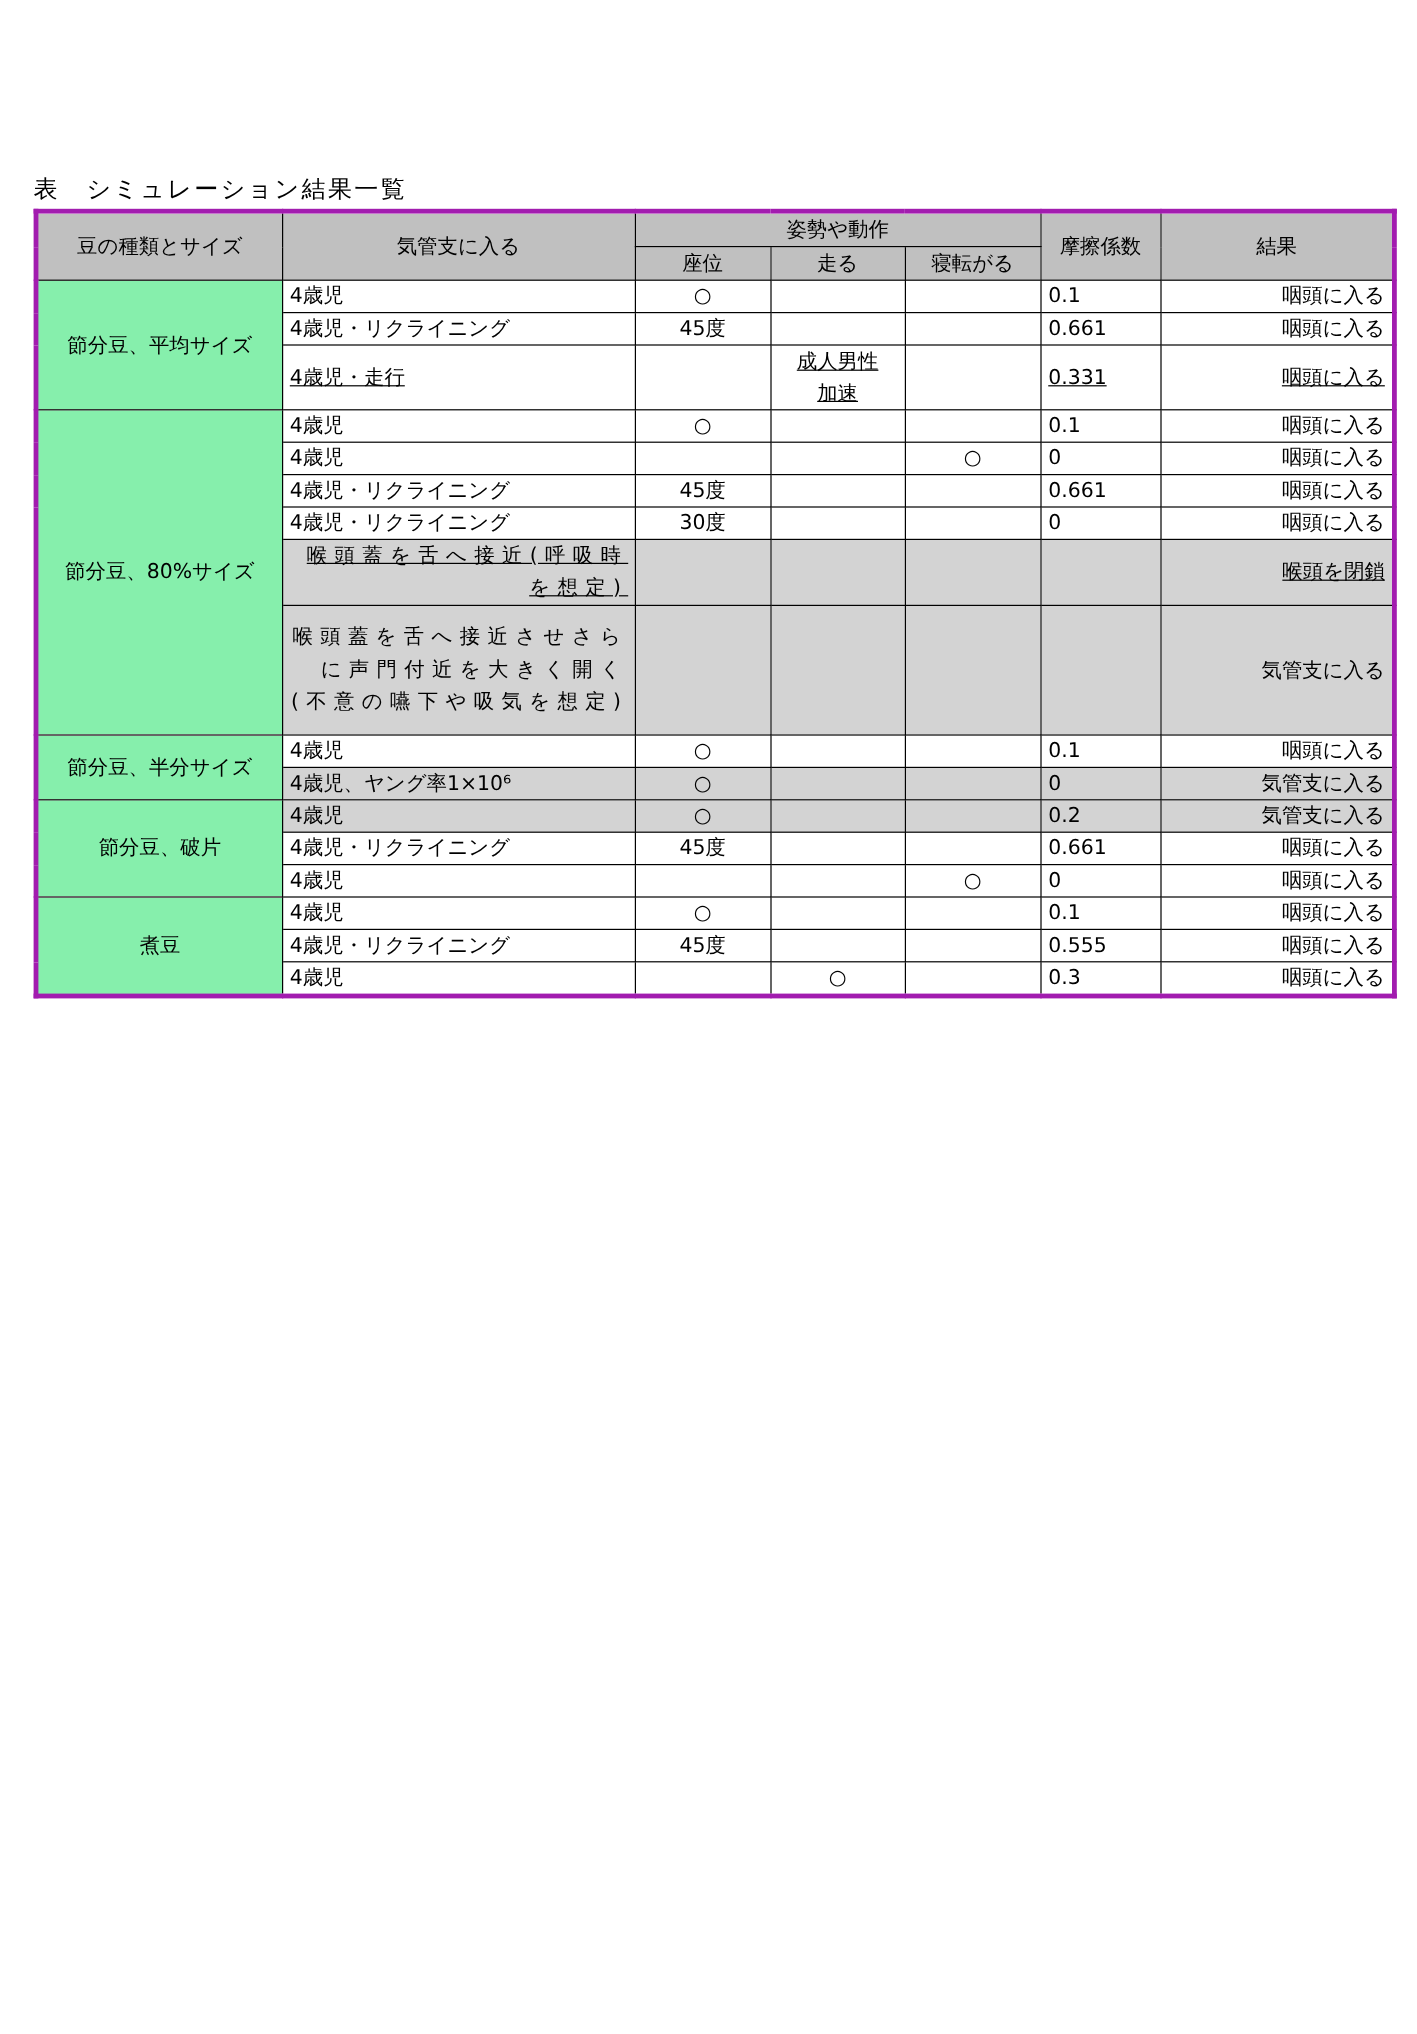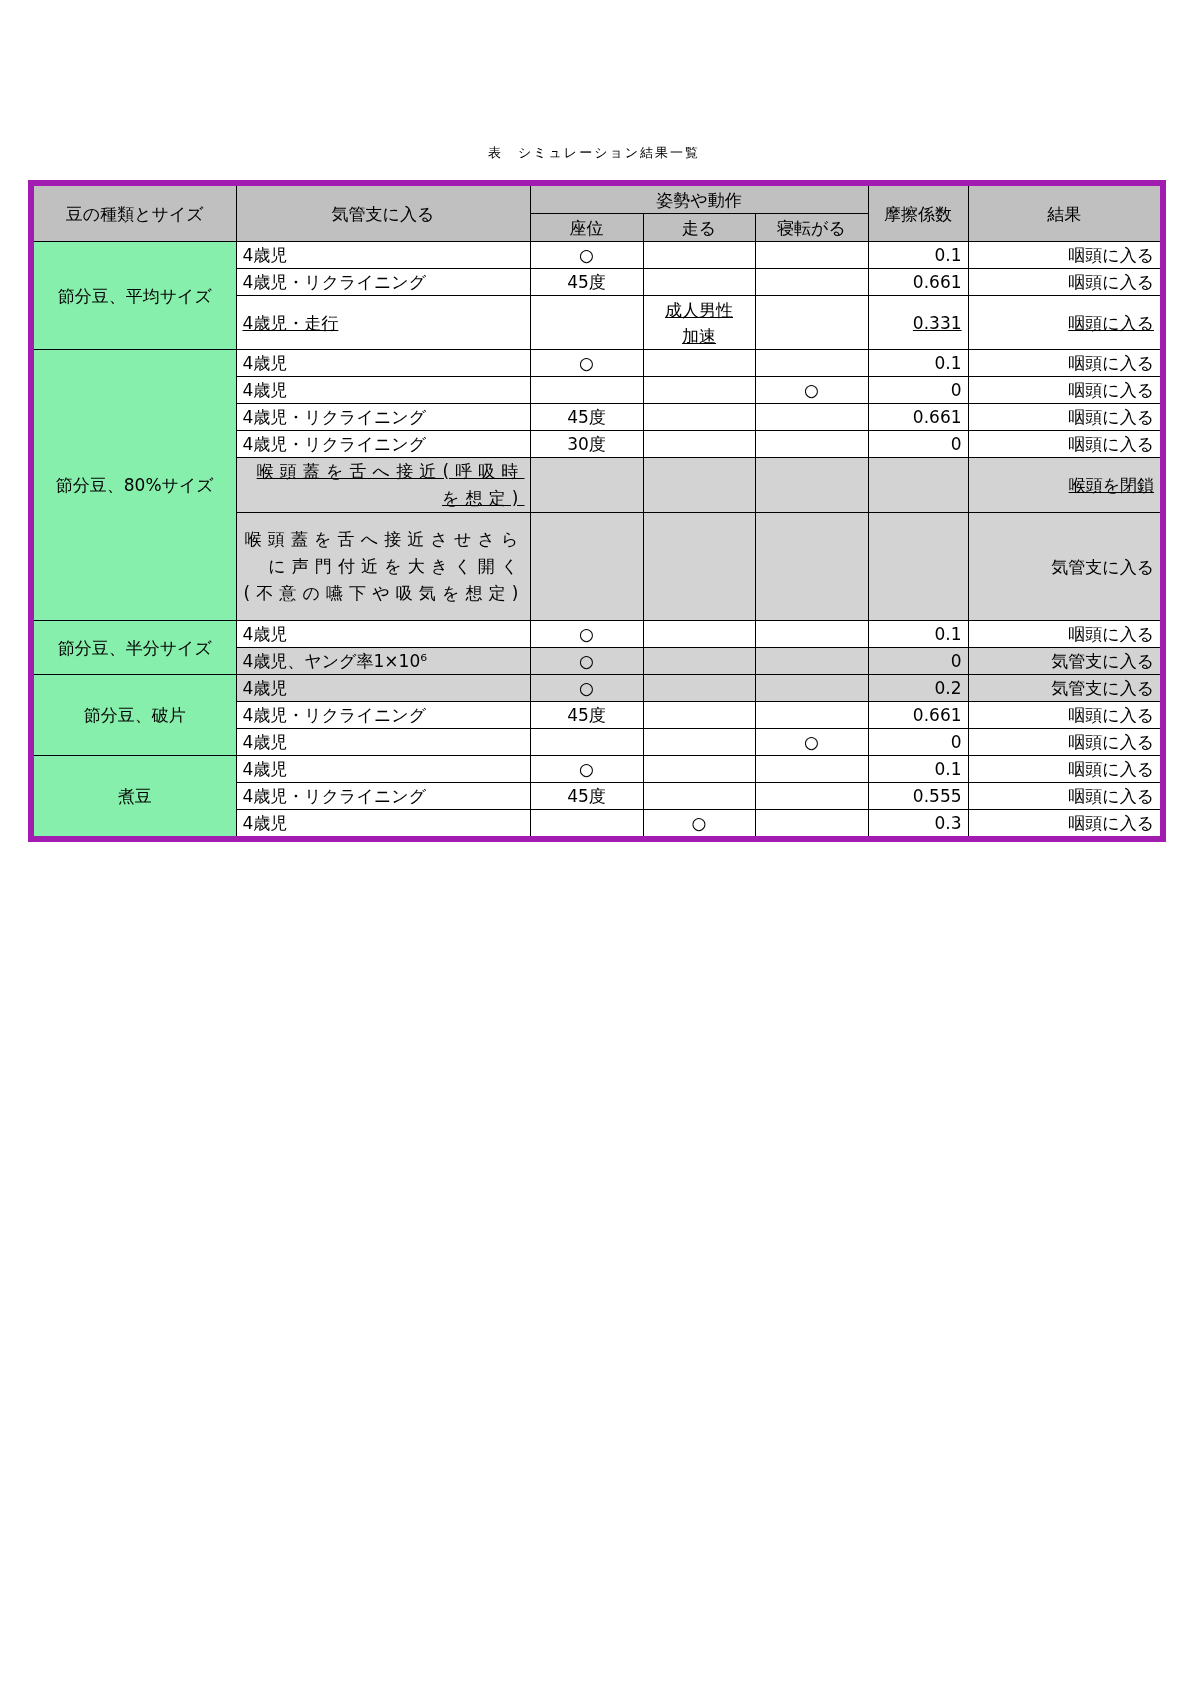--- a/index.html
+++ b/index.html
@@ -3,26 +3,26 @@
 <meta charset="utf-8">
 <style>
   html,body{margin:0;padding:0;}
   body{
     width:1181px;height:1695px;background:#ffffff;color:#000;
     font-family:"DejaVu Sans","Liberation Sans",sans-serif;
     overflow:hidden;
   }
   .page{padding-top:144px;padding-left:28px;}
   .doc-title{
-    width:1132px;text-align:center;font-size:13px;letter-spacing:2px;
-    margin-bottom:18px;white-space:pre;
+    width:1132px;font-size:20px;letter-spacing:2px;
+    margin-bottom:3px;white-space:pre;
   }
   table.sim{
     border-collapse:collapse;table-layout:fixed;width:1132px;
-    border:6px solid #a21caf;
+    border:4px solid #a21caf;
   }
   col.c-bean{width:205px;}
   col.c-model{width:294px;}
   col.c-sit{width:113px;}
   col.c-run{width:112px;}
   col.c-lie{width:113px;}
   col.c-fric{width:100px;}
   col.c-res{width:195px;}
   th,td{
     border:1px solid #000;font-size:17px;line-height:26px;
@@ -33,21 +33,21 @@
     height:27px;
   }
   tbody tr{height:27px;}
   tr.h2{height:54px;text-decoration:underline;}
   tr.h4{height:108px;}
   td.group{text-align:center;background:#86efac;padding:0 2px;}
   td.model{text-align:left;}
   td.model.longtext{letter-spacing:0.36em;line-height:27px;padding:0 5px;text-align:right;}
   td.mark{text-align:center;padding:0;}
   td.mark.pre{white-space:pre-line;line-height:26px;}
-  td.fric{text-align:right;margin-left:36px;}
+  td.fric{margin-left:36px;}
   td.res{text-align:right;}
   tr.shaded td:not(.group){background:#d3d3d3;}
 </style>
 </head>
 <body>
 
 <div class="page">
   <div class="doc-title">表　シミュレーション結果一覧</div>
 
   <table class="sim">

